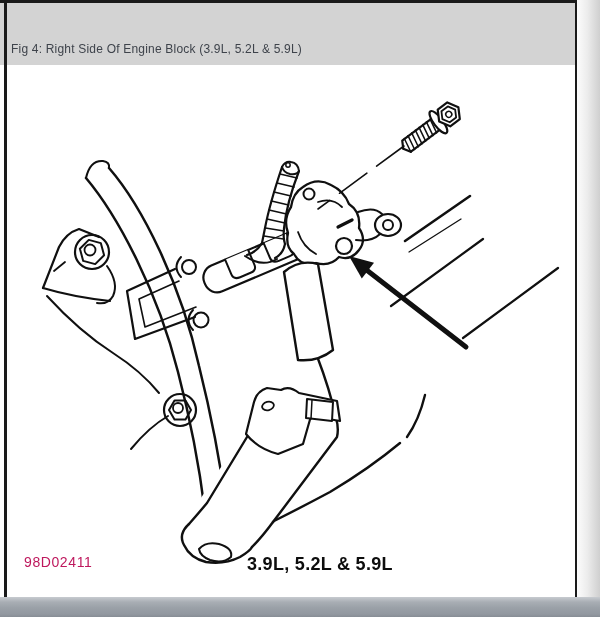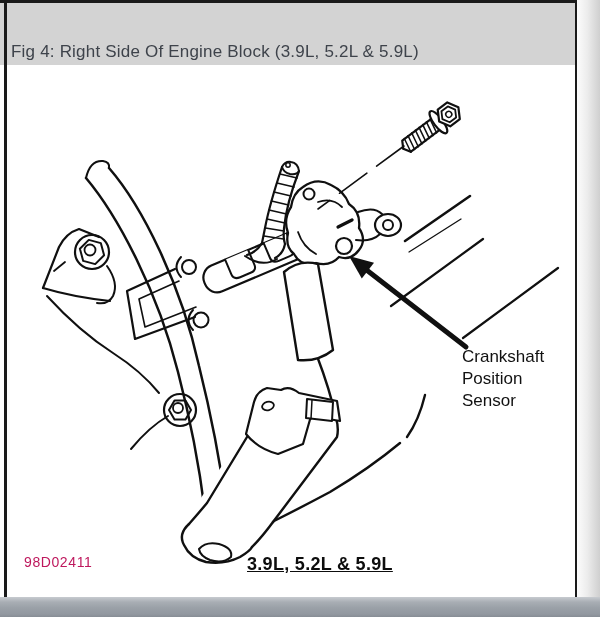--- a/index.html
+++ b/index.html
@@ -1,26 +1,26 @@
 <!DOCTYPE html>
 <html><head>
 <meta charset="utf-8">
 <style>
   html,body{margin:0;padding:0;background:#fff;}
   #stage{position:relative;width:600px;height:617px;overflow:hidden;background:#fff;
          font-family:"Liberation Sans",sans-serif;}
   .header{position:absolute;left:0;top:0;width:575px;height:65px;background:#d3d3d3;z-index:2;}
-  .title{position:absolute;left:11px;top:42px;font-size:17px;color:#3e434b;letter-spacing:0.2px;white-space:nowrap;}
+  .title{position:absolute;left:11px;top:42px;font-size:12px;color:#3e434b;letter-spacing:0.2px;white-space:nowrap;}
   .canvas{position:absolute;left:0;top:65px;width:575px;height:532px;background:#ffffff;z-index:1;}
   svg.diagram{position:absolute;left:0;top:0;width:600px;height:617px;z-index:3;}
   .callout{position:absolute;left:462px;top:346px;font-size:17px;line-height:22px;color:#111;
            white-space:pre-line;z-index:4;}
   .docnum{position:absolute;left:24px;top:554px;font-size:14px;color:#be185d;letter-spacing:0.6px;z-index:4;}
   .caption{position:absolute;left:247px;top:554px;font-size:18px;font-weight:bold;color:#0d0d0d;
-           letter-spacing:0.3px;z-index:4;white-space:nowrap;text-decoration:underline;}
+           letter-spacing:0.3px;z-index:4;white-space:nowrap;}
   .border-top{position:absolute;left:0;top:0;width:577px;height:2.5px;background:#1a1a1a;z-index:6;}
   .border-left{position:absolute;left:4px;top:0;width:2.5px;height:597px;background:#1a1a1a;z-index:6;}
   .border-right{position:absolute;left:574.5px;top:0;width:2.5px;height:597px;background:#1a1a1a;z-index:6;}
   .edge-right{position:absolute;left:577px;top:0;width:23px;height:597px;z-index:5;
       background:linear-gradient(90deg,#fcfcfc 0%,#ececec 45%,#d7d7d7 85%,#cfcfcf 100%);}
   .edge-bottom{position:absolute;left:0;top:597px;width:600px;height:20px;z-index:7;
       background:linear-gradient(180deg,#c7cbd0 0%,#a9aeb4 25%,#9aa0a7 55%,#9298a0 85%,#878d95 100%);}
 </style>
 </head>
 <body>
@@ -166,23 +166,20 @@
         <path d="M400,443 Q370,468 330,492 Q300,508 274,521" stroke-width="2.4"></path>
       </g>
 
       <g>
         <path d="M466,347 L364,268" stroke-width="5"></path>
         <polygon points="349,256 374,262.8 361.8,278.6" fill="#101010" stroke="none"></polygon>
       </g>
     </g>
   </svg>
 
-  <div class="callout">Crankshaft
-Position
-Sensor</div>
   <div class="docnum">98D02411</div>
   <div class="caption">3.9L, 5.2L &amp; 5.9L</div>
 
   <div class="edge-right"></div>
   <div class="border-top"></div>
   <div class="border-left"></div>
   <div class="border-right"></div>
   <div class="edge-bottom"></div>
 
 </div>

